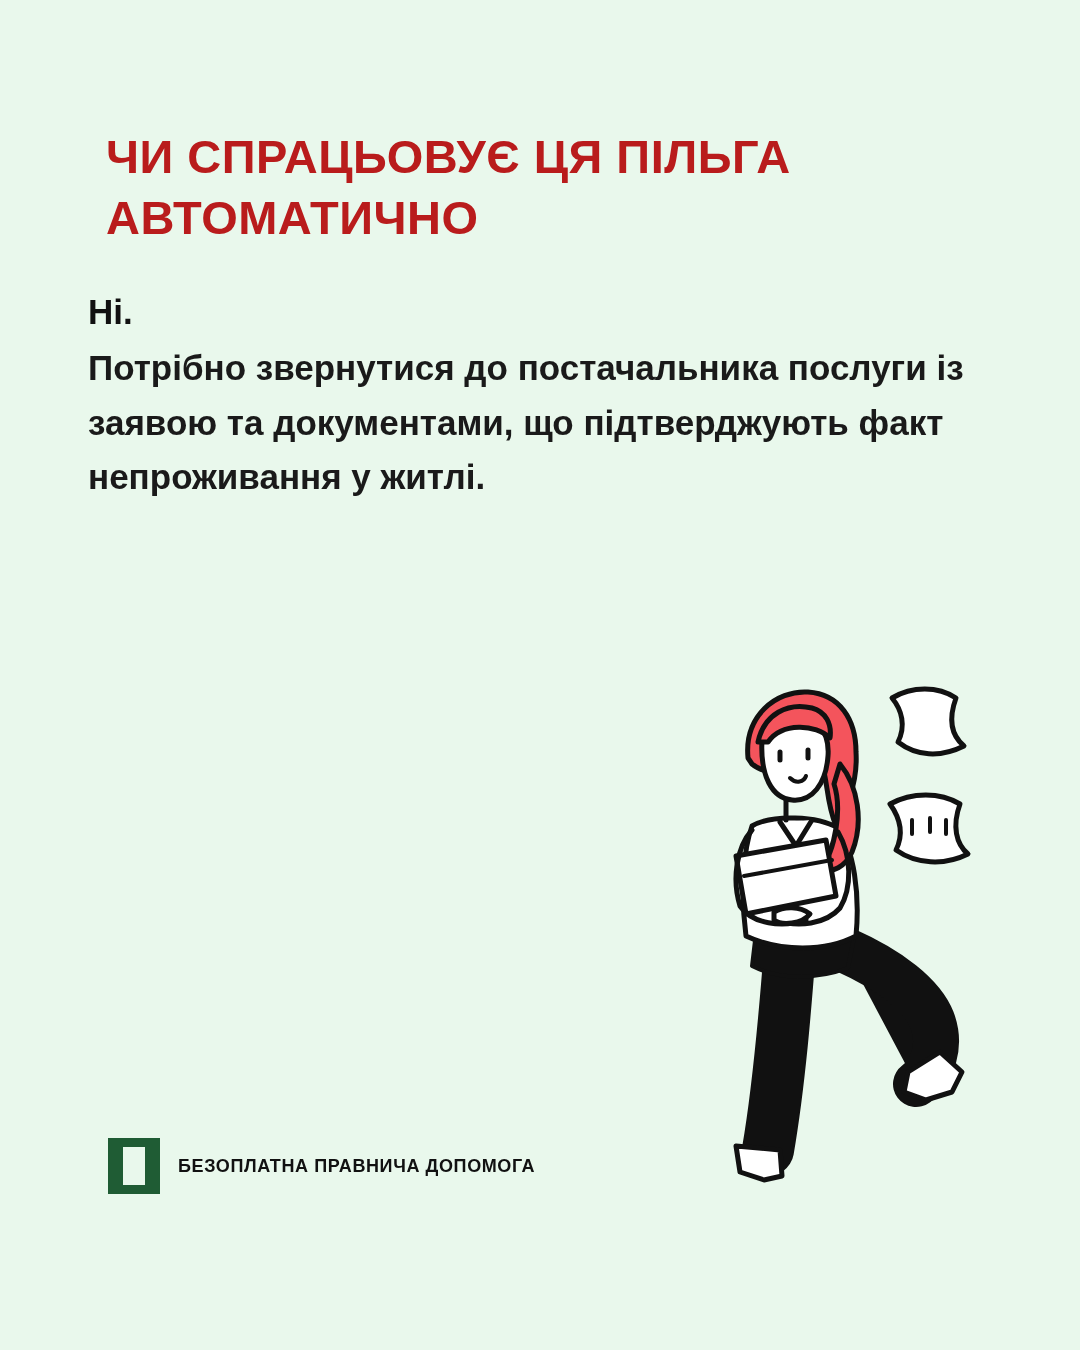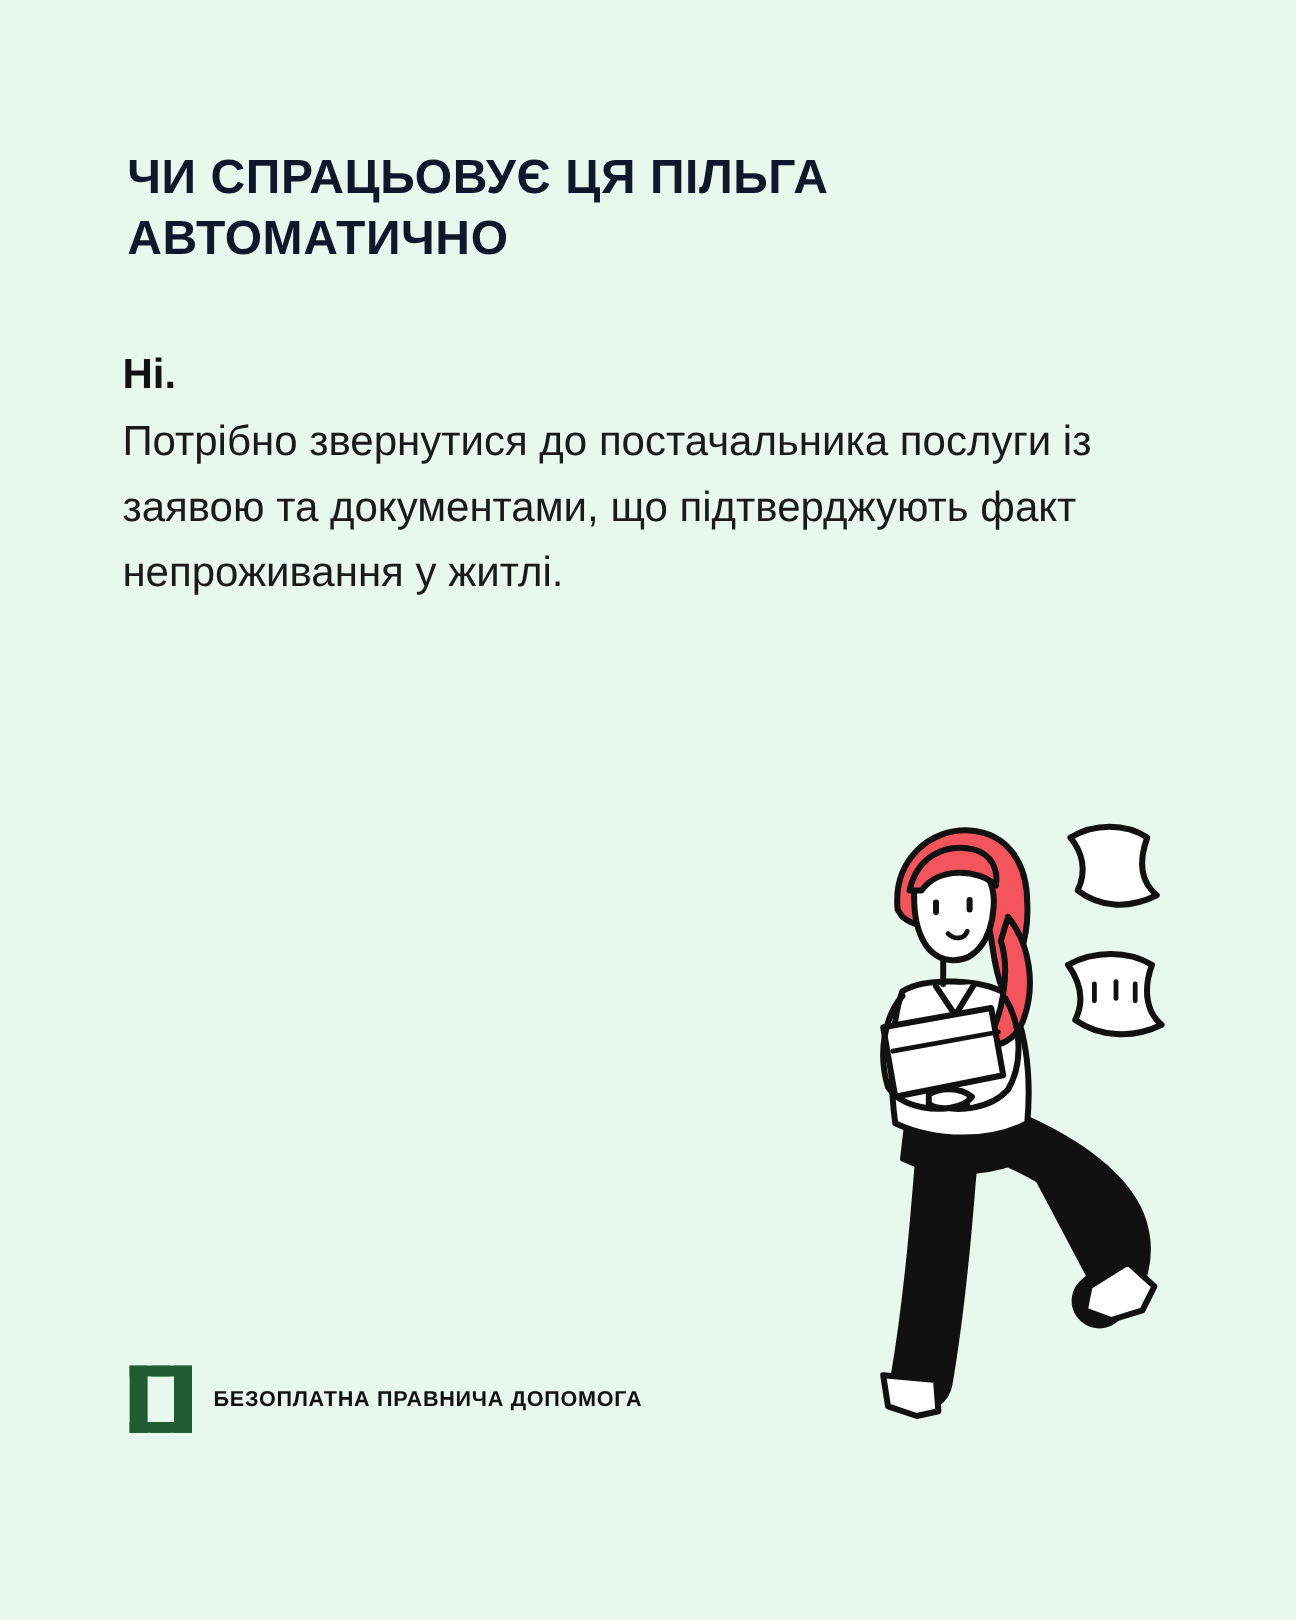--- a/index.html
+++ b/index.html
@@ -19,46 +19,46 @@
     position: absolute;
     inset: 0;
     background: #e9f8ec;
   }
 
   .headline {
     position: absolute;
     left: 106px;
     top: 96px;
     width: 840px;
-    font-size: 40px;
+    font-size: 47px;
     line-height: 1.28;
     font-weight: bold;
     letter-spacing: 0.5px;
-    color: #0f172a;
+    color: #b91c1c;
     text-transform: uppercase;
   }
 
   .body-block {
     position: absolute;
-    left: 102px;
+    left: 88px;
     top: 288px;
     width: 900px;
   }
 
   .answer {
     font-size: 35px;
     font-weight: bold;
     color: #111111;
     line-height: 1.35;
     margin: 0 0 6px 0;
   }
 
   .paragraph {
     font-size: 35px;
-    font-weight: normal;
+    font-weight: bold;
     color: #1a1a1a;
     line-height: 1.55;
     margin: 0;
     max-width: 890px;
   }
 
   
   .logo {
     position: absolute;
     left: 108px;

